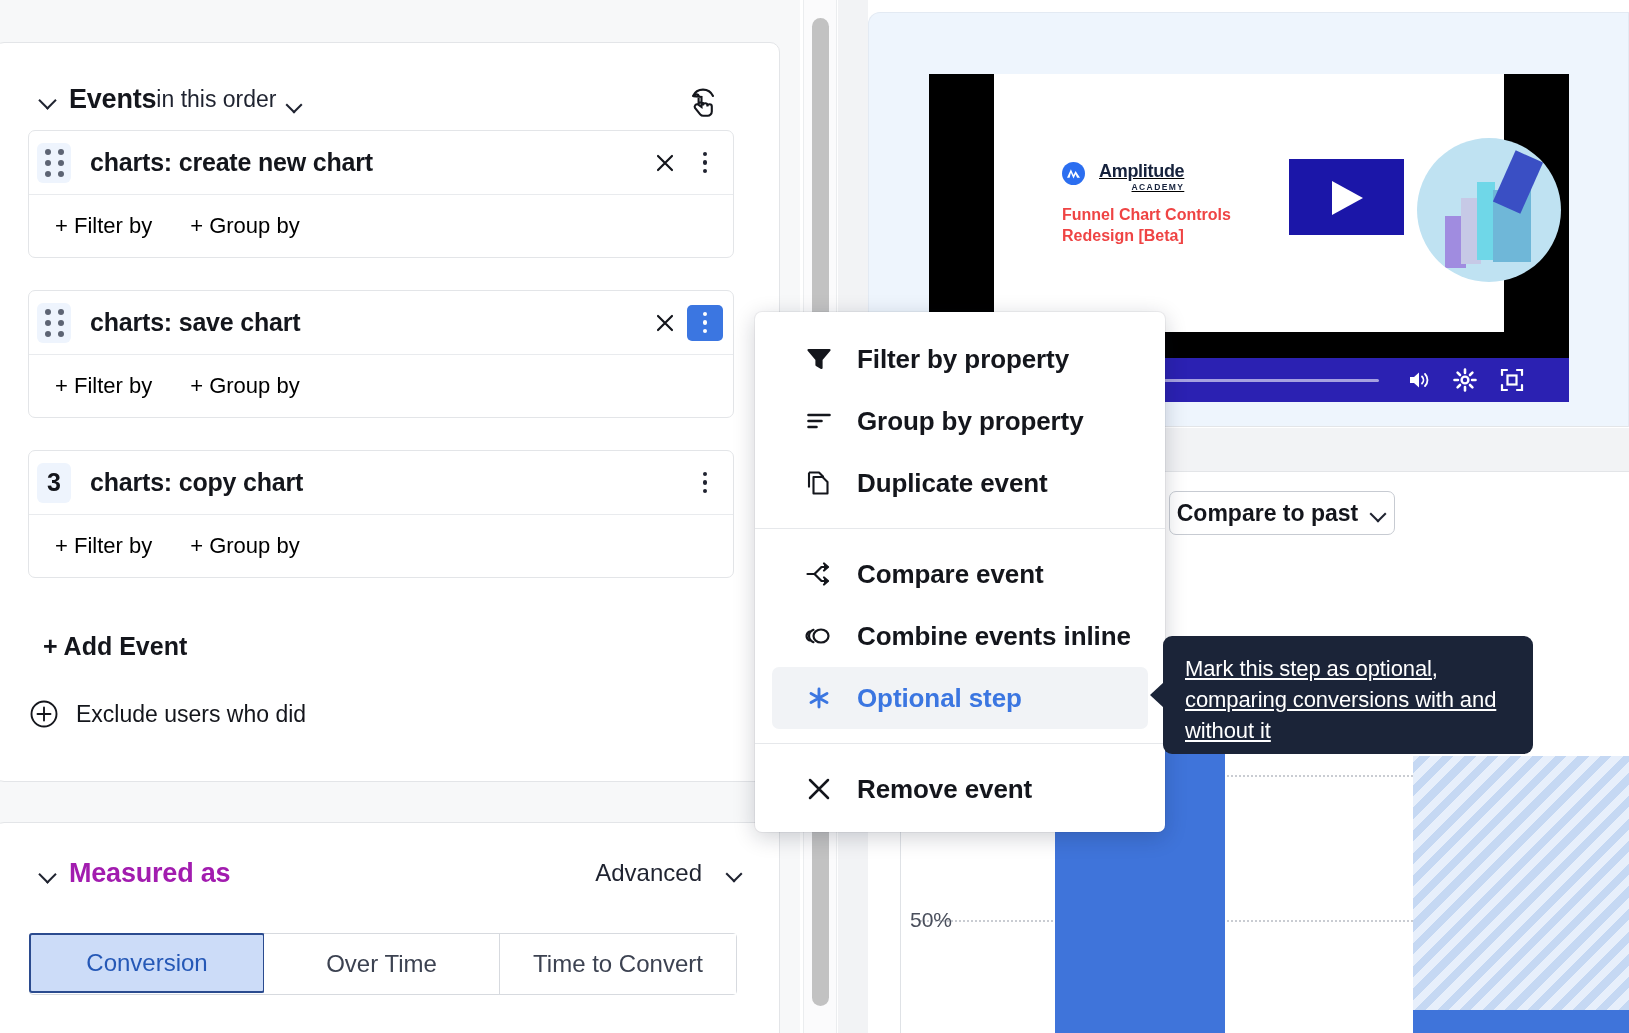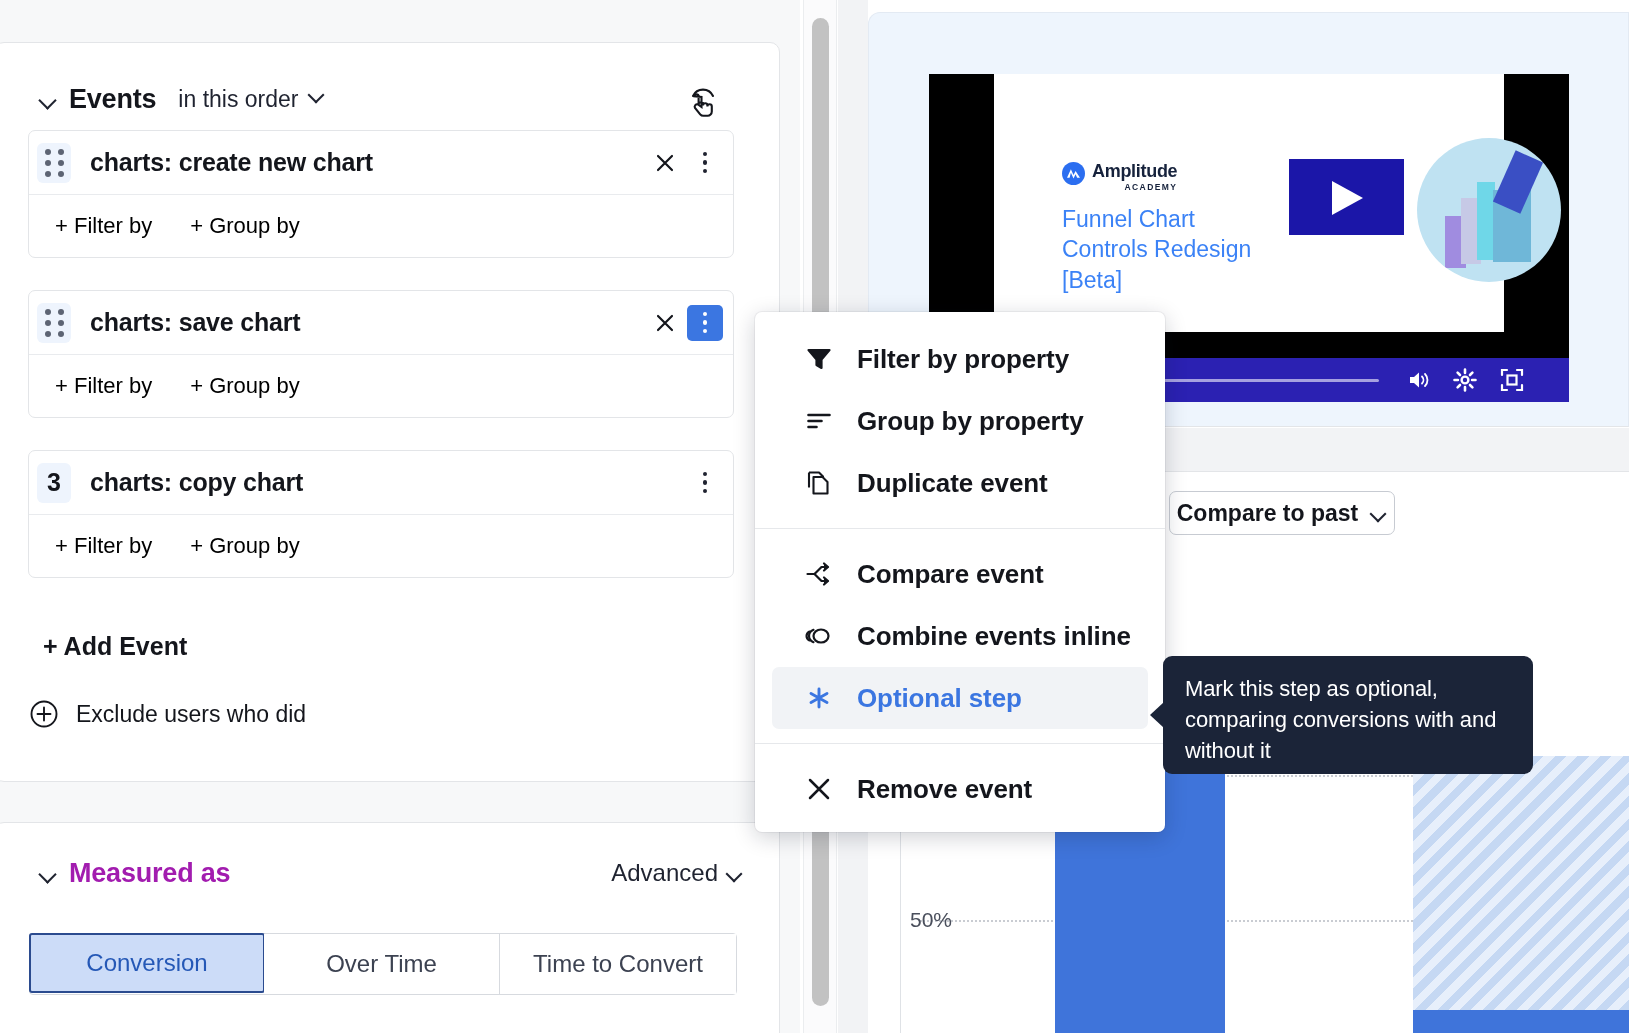--- a/index.html
+++ b/index.html
@@ -31,22 +31,22 @@
     margin-right: 8px;
   }
   .chev::after {
     content: ""; position: absolute; left: 6px; top: 8px;
     width: 11px; height: 11px;
     border-right: 2.4px solid #1f2330; border-bottom: 2.4px solid #1f2330;
     transform: rotate(45deg);
   }
   .events-title { font-size: 27px; font-weight: bold; color: #14161c; letter-spacing: -0.2px; }
   .order-sel {
-    margin-left: 22px; font-size: 23px; color: #1f2330;
-    display: flex; align-items: flex-start; gap: 9px; cursor: pointer;
+    font-size: 23px; color: #1f2330;
+    display: flex; align-items: flex-end; gap: 9px; cursor: pointer;
   }
   .chev-sm { width: 17px; height: 17px; position: relative; display: inline-block; }
   .chev-sm::after {
     content: ""; position: absolute; left: 2px; top: 3px;
     width: 10px; height: 10px;
     border-right: 2.3px solid #1f2330; border-bottom: 2.3px solid #1f2330;
     transform: rotate(45deg);
   }
   .tap-icon { position: absolute; right: 22px; top: 6px; width: 36px; height: 36px; cursor: pointer; }
 
@@ -95,21 +95,21 @@
     position: absolute; left: -6px; top: 822px; width: 786px; height: 260px;
     background: #ffffff; border: 1px solid #e3e5e8; border-radius: 10px;
   }
   .measured-header {
     position: absolute; left: 40px; top: 28px; right: 36px; height: 44px;
     display: flex; align-items: center;
   }
   .measured-title { font-size: 27px; font-weight: bold; color: #a21caf; letter-spacing: -0.2px; }
   .advanced {
     margin-left: auto; font-size: 24px; color: #1f2330; display: flex;
-    align-items: center; gap: 8px; cursor: pointer;
+    align-items: center; gap: 24px; cursor: pointer;
   }
   .seg-group {
     position: absolute; left: 34px; top: 110px; display: flex;
     border: 1px solid #d7dadf; border-radius: 4px; overflow: visible;
   }
   .seg {
     height: 60px; display: flex; align-items: center; justify-content: center;
     font-size: 24px; color: #3c4251; border-right: 1px solid #d7dadf;
     cursor: pointer; background: #fff;
   }
@@ -140,33 +140,33 @@
     border-top-left-radius: 12px;
     border-bottom: 1px solid #e3e5e8;
   }
   .video-stage {
     position: absolute; left: 60px; top: 61px; width: 640px; height: 296px;
     background: #000000; overflow: hidden;
   }
   .video-inner {
     position: absolute; left: 65px; top: 0; width: 510px; height: 258px; background: #ffffff;
   }
-  .amp-logo { position: absolute; left: 68px; top: 88px; display: flex; align-items: flex-start; gap: 7px; }
+  .amp-logo { position: absolute; left: 68px; top: 88px; display: flex; align-items: flex-start; gap: 14px; text-decoration: underline; }
   .amp-mark { width: 23px; height: 23px; border-radius: 50%; background: #2b6ef0; position: relative; flex:0 0 auto; }
   .amp-mark::after {
     content: ""; position: absolute; left: 5px; top: 5px; width: 13px; height: 13px;
     background: #ffffff;
     clip-path: polygon(0% 82%, 30% 18%, 50% 62%, 66% 30%, 100% 82%, 78% 82%, 66% 56%, 50% 88%, 30% 44%, 20% 82%);
   }
   .amp-text { line-height: 1; }
   .amp-name { font-size: 18px; font-weight: bold; color: #16223c; letter-spacing: -0.3px; }
   .amp-sub { font-size: 8.5px; font-weight: bold; color: #16223c; letter-spacing: 1.4px; margin-top: 3px; text-align: right; }
   .video-title {
     position: absolute; left: 68px; top: 130px; width: 220px;
-    font-size: 23px; color: #3b82f6; line-height: 1.32; font-weight: normal;
+    font-size: 16px; color: #ef4444; line-height: 1.32; font-weight: bold;
   }
   .play-btn {
     position: absolute; left: 295px; top: 85px; width: 115px; height: 76px;
     background: #1b16a8; cursor: pointer;
   }
   .play-tri {
     position: absolute; left: 43px; top: 22px; width: 0; height: 0;
     border-left: 31px solid #ffffff; border-top: 17px solid transparent; border-bottom: 17px solid transparent;
   }
   .bubble-art {
@@ -237,24 +237,25 @@
   }
   .ctx-item .ci { width: 28px; height: 28px; flex: 0 0 auto; display:flex; align-items:center; justify-content:center; }
   .ctx-item.highlight {
     background: #f1f3f6; color: #3b76e1; margin: 0 17px; border-radius: 7px;
     padding-left: 33px;
   }
   .ctx-sep { height: 1px; background: #e6e8eb; margin: 14px 0; }
 
   
   .tooltip {
-    position: absolute; left: 1163px; top: 656px; width: 370px; height: 118px;
+    position: absolute; left: 1163px; top: 636px; width: 370px; height: 118px;
     background: #1b2438; border-radius: 9px; color: #ffffff;
     padding: 17px 22px; font-size: 22px; line-height: 1.42; z-index: 60;
     letter-spacing: -0.1px;
+    text-decoration: underline;
   }
   .tooltip::before {
     content: ""; position: absolute; left: -13px; top: 46px;
     width: 0; height: 0;
     border-right: 14px solid #1b2438;
     border-top: 13px solid transparent; border-bottom: 13px solid transparent;
   }
 </style>
 </head>
 <body>

